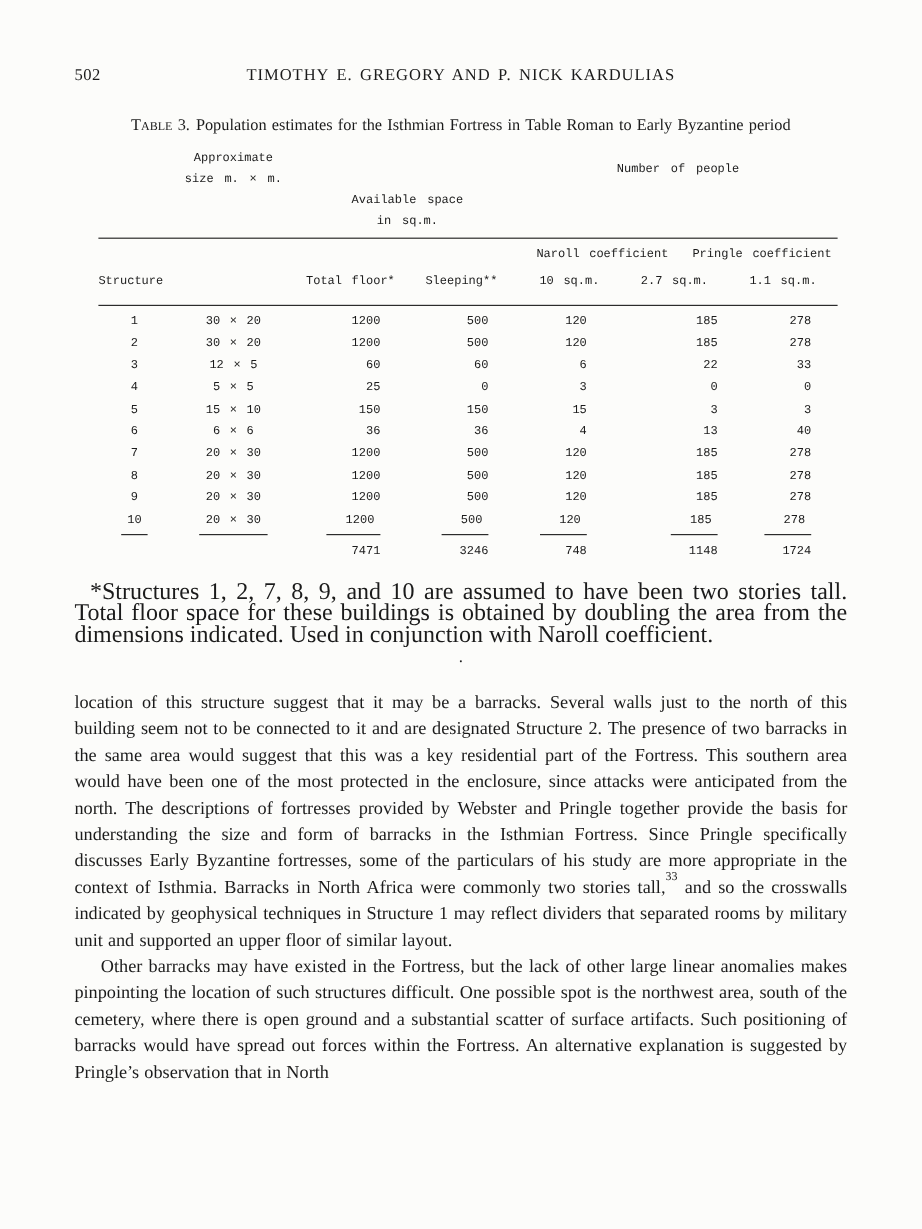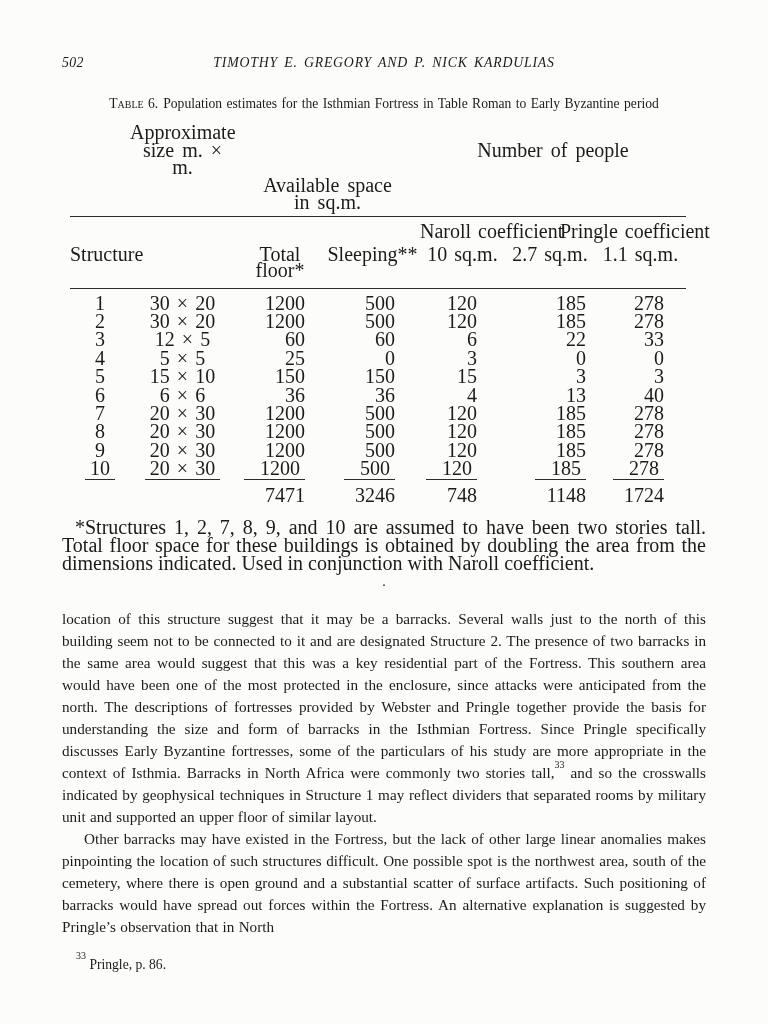--- a/index.html
+++ b/index.html
@@ -4,29 +4,29 @@
 <style>
   html,body{margin:0;padding:0;}
   body{
     width:768px;height:1024px;overflow:hidden;
     background:#fcfcfa;color:#1b1b1b;
     font-family:"Liberation Serif","DejaVu Serif",serif;
   }
   .page{padding:54px 62px 0;position:relative;}
 
   
-  .runhead{position:relative;text-align:center;font-size:13.8px;letter-spacing:.8px;word-spacing:2px;line-height:17px;font-style:italic;}
+  .runhead{position:relative;text-align:center;font-size:13.8px;letter-spacing:.8px;word-spacing:2px;line-height:17px;}
   .pagenum{position:absolute;left:0;top:0;letter-spacing:.4px;}
 
   
   .caption{margin-top:24px;text-align:center;font-size:13.6px;line-height:17px;word-spacing:1px;}
   .sc{font-variant:small-caps;margin-right:5px;}
 
   
-  .tbl{margin-left:8px;width:616px;margin-top:12px;font-size:20px;}
+  .tbl{margin-left:20px;width:616px;margin-top:12px;font-size:10px;font-family:Liberation Mono, monospace;}
   .grid7{display:grid;grid-template-columns:60px 105px 90px 95px 85px 90px 91px;}
   .grouprow{line-height:17.5px;word-spacing:3px;}
   .gc{text-align:center;}
   .g2{grid-column:2;}
   .g34{grid-column:3 / span 2;}
   .g57{grid-column:5 / span 3;align-self:center;}
   .rule{border-top:1.3px solid #2b2b2b;margin-top:4px;}
   .subrow{display:flex;padding-left:350px;margin-top:6px;line-height:16px;word-spacing:2px;}
   .coef-naroll{width:140px;text-align:center;white-space:nowrap;}
   .coef-pringle{flex:1;text-align:center;white-space:nowrap;}
@@ -72,21 +72,21 @@
 <body>
 
 <div class="page">
 
   <header class="runhead">
     <span class="pagenum">502</span>
     <span>TIMOTHY E. GREGORY AND P. NICK KARDULIAS</span>
   </header>
 
   <div class="caption">
-    <span class="sc">Table 6.</span><span>Population estimates for the Isthmian Fortress in Table Roman to Early Byzantine period</span>
+    <span class="sc">Table 3.</span><span>Population estimates for the Isthmian Fortress in Table Roman to Early Byzantine period</span>
   </div>
 
   <div class="tbl">
 
     <div class="grid7 grouprow">
       <div class="gc g2">
         <div>Approximate</div>
         <div>size m. × m.</div>
       </div>
       <div class="gc g57">Number of people</div>
@@ -219,15 +219,14 @@
 
   <p class="fn fn1">*Structures 1, 2, 7, 8, 9, and 10 are assumed to have been two stories tall. Total floor space for these buildings is obtained by doubling the area from the dimensions indicated. Used in conjunction with Naroll coefficient.</p>
 
   <span class="stray">.</span>
 
   <div class="bodytext">
     <p><span>location of this structure suggest that it may be a barracks. Several walls just to the north of this building seem not to be connected to it and are designated Structure 2. The presence of two barracks in the same area would suggest that this was a key residential part of the Fortress. This southern area would have been one of the most protected in the enclosure, since attacks were anticipated from the north. The descriptions of fortresses provided by Webster and Pringle together provide the basis for understanding the size and form of barracks in the Isthmian Fortress. Since Pringle specifically discusses Early Byzantine fortresses, some of the particulars of his study are more appropriate in the context of Isthmia. Barracks in North Africa were commonly two stories tall,</span><sup class="supref">33</sup><span> and so the crosswalls indicated by geophysical techniques in Structure 1 may reflect dividers that separated rooms by military unit and supported an upper floor of similar layout.</span></p>
     <p class="indent">Other barracks may have existed in the Fortress, but the lack of other large linear anomalies makes pinpointing the location of such structures difficult. One possible spot is the northwest area, south of the cemetery, where there is open ground and a substantial scatter of surface artifacts. Such positioning of barracks would have spread out forces within the Fortress. An alternative explanation is suggested by Pringle’s observation that in North</p>
   </div>
 
-  <div class="pagefn"><sup class="supref">33</sup><span> Pringle, p. 86.</span></div>
 
 </div>
 
 </body></html>

